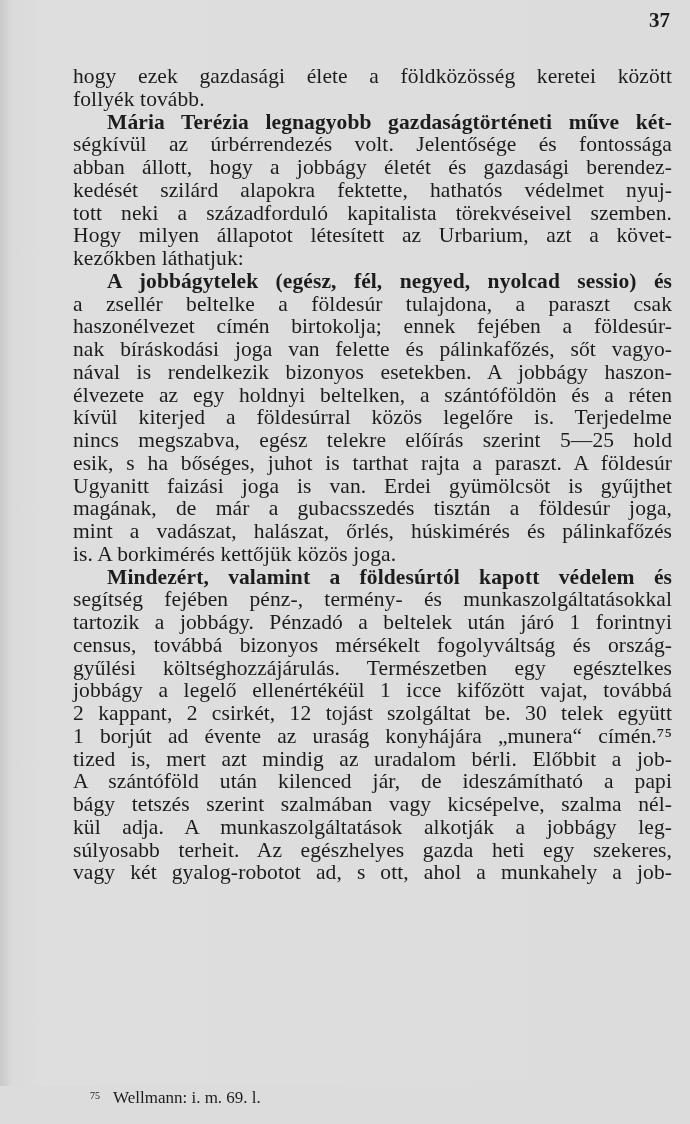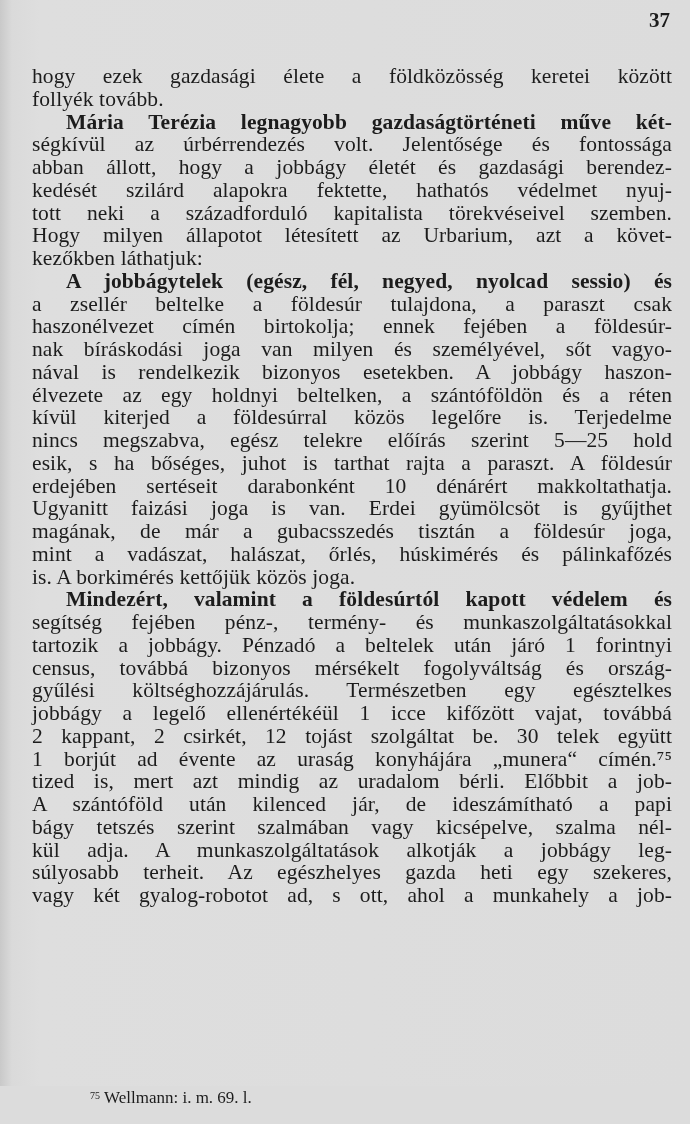--- a/index.html
+++ b/index.html
@@ -22,54 +22,54 @@
     position:absolute; left:32px; top:65px; width:640px;
   }
   .line {
     display:block;
     height:22.75px; line-height:22.75px;
     font-size:21.5px;
     white-space:nowrap;
     text-align:justify;
     text-align-last:justify;
     letter-spacing:0.1px;
+    margin-left:41px;
   }
   .line.last { text-align-last:left; }
   .line.indent { padding-left:34px;font-weight:bold; }
   .footnote {
     position:absolute; left:90px; top:1088px;
     font-size:17px; white-space:nowrap;
   }
-  .footnote sup { font-size:10px; vertical-align:4px; margin-right:4px;text-align:right; }
+  .footnote sup { font-size:10px; vertical-align:4px; margin-right:13px;text-align:right; }
 </style>
 </head>
 <body>
 
 <div class="page">
   <div class="page-number">37</div>
   <div class="body-text" id="body-text">
       <span class="line">hogy ezek gazdasági élete a földközösség keretei között</span>
       <span class="line last">follyék tovább.</span>
       <span class="line indent">Mária Terézia legnagyobb gazdaságtörténeti műve két-</span>
       <span class="line">ségkívül az úrbérrendezés volt. Jelentősége és fontossága</span>
       <span class="line">abban állott, hogy a jobbágy életét és gazdasági berendez-</span>
       <span class="line">kedését szilárd alapokra fektette, hathatós védelmet nyuj-</span>
       <span class="line">tott neki a századforduló kapitalista törekvéseivel szemben.</span>
       <span class="line">Hogy milyen állapotot létesített az Urbarium, azt a követ-</span>
       <span class="line last">kezőkben láthatjuk:</span>
       <span class="line indent">A jobbágytelek (egész, fél, negyed, nyolcad sessio) és</span>
       <span class="line">a zsellér beltelke a földesúr tulajdona, a paraszt csak</span>
       <span class="line">haszonélvezet címén birtokolja; ennek fejében a földesúr-</span>
-      <span class="line">nak bíráskodási joga van milyen és személyével, sőt vagyo-</span>
+      <span class="line">nak bíráskodási joga van felette és pálinkafőzés, sőt vagyo-</span>
       <span class="line">nával is rendelkezik bizonyos esetekben. A jobbágy haszon-</span>
       <span class="line">élvezete az egy holdnyi beltelken, a szántóföldön és a réten</span>
       <span class="line">kívül kiterjed a földesúrral közös legelőre is. Terjedelme</span>
       <span class="line">nincs megszabva, egész telekre előírás szerint 5—25 hold</span>
       <span class="line">esik, s ha bőséges, juhot is tarthat rajta a paraszt. A földesúr</span>
-      <span class="line">erdejében sertéseit darabonként 10 dénárért makkoltathatja.</span>
       <span class="line">Ugyanitt faizási joga is van. Erdei gyümölcsöt is gyűjthet</span>
       <span class="line">magának, de már a gubacsszedés tisztán a földesúr joga,</span>
       <span class="line">mint a vadászat, halászat, őrlés, húskimérés és pálinkafőzés</span>
       <span class="line last">is. A borkimérés kettőjük közös joga.</span>
       <span class="line indent">Mindezért, valamint a földesúrtól kapott védelem és</span>
       <span class="line">segítség fejében pénz-, termény- és munkaszolgáltatásokkal</span>
       <span class="line">tartozik a jobbágy. Pénzadó a beltelek után járó 1 forintnyi</span>
       <span class="line">census, továbbá bizonyos mérsékelt fogolyváltság és ország-</span>
       <span class="line">gyűlési költséghozzájárulás. Természetben egy egésztelkes</span>
       <span class="line">jobbágy a legelő ellenértékéül 1 icce kifőzött vajat, továbbá</span>

